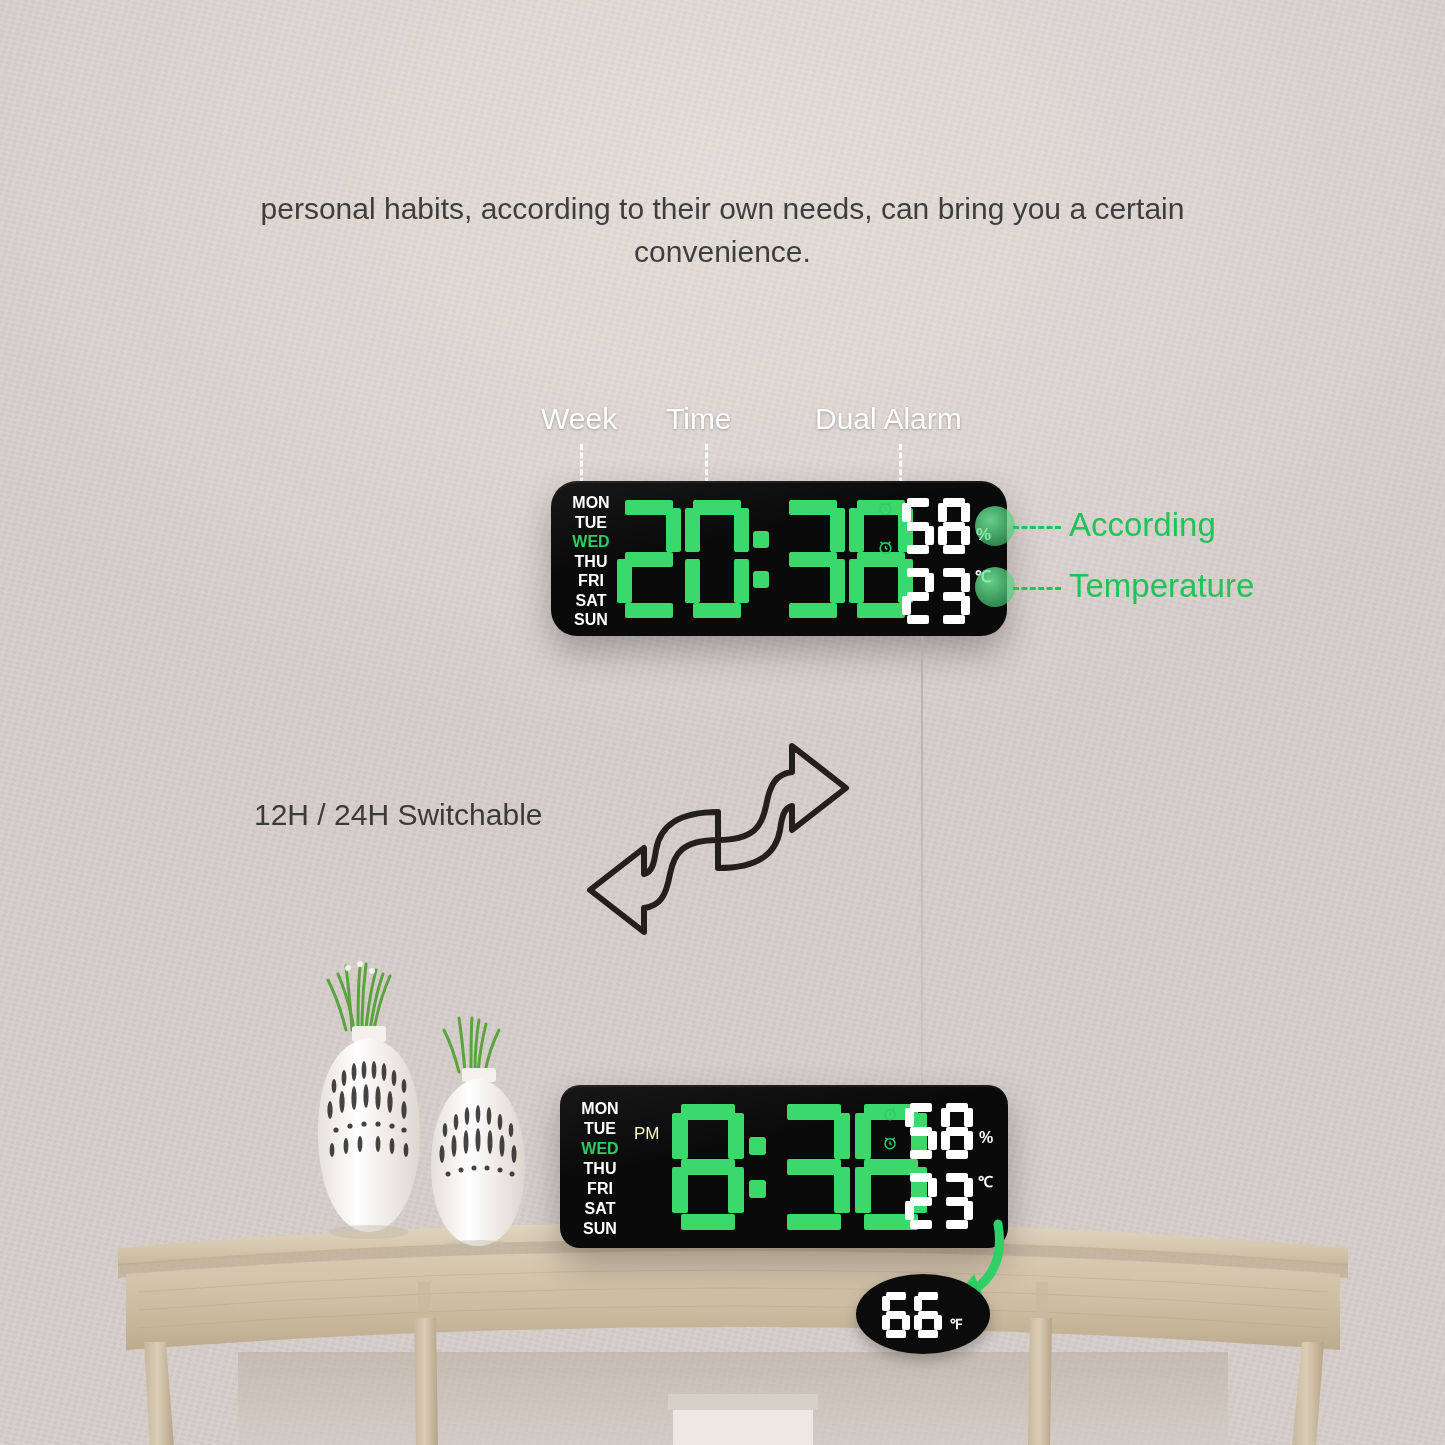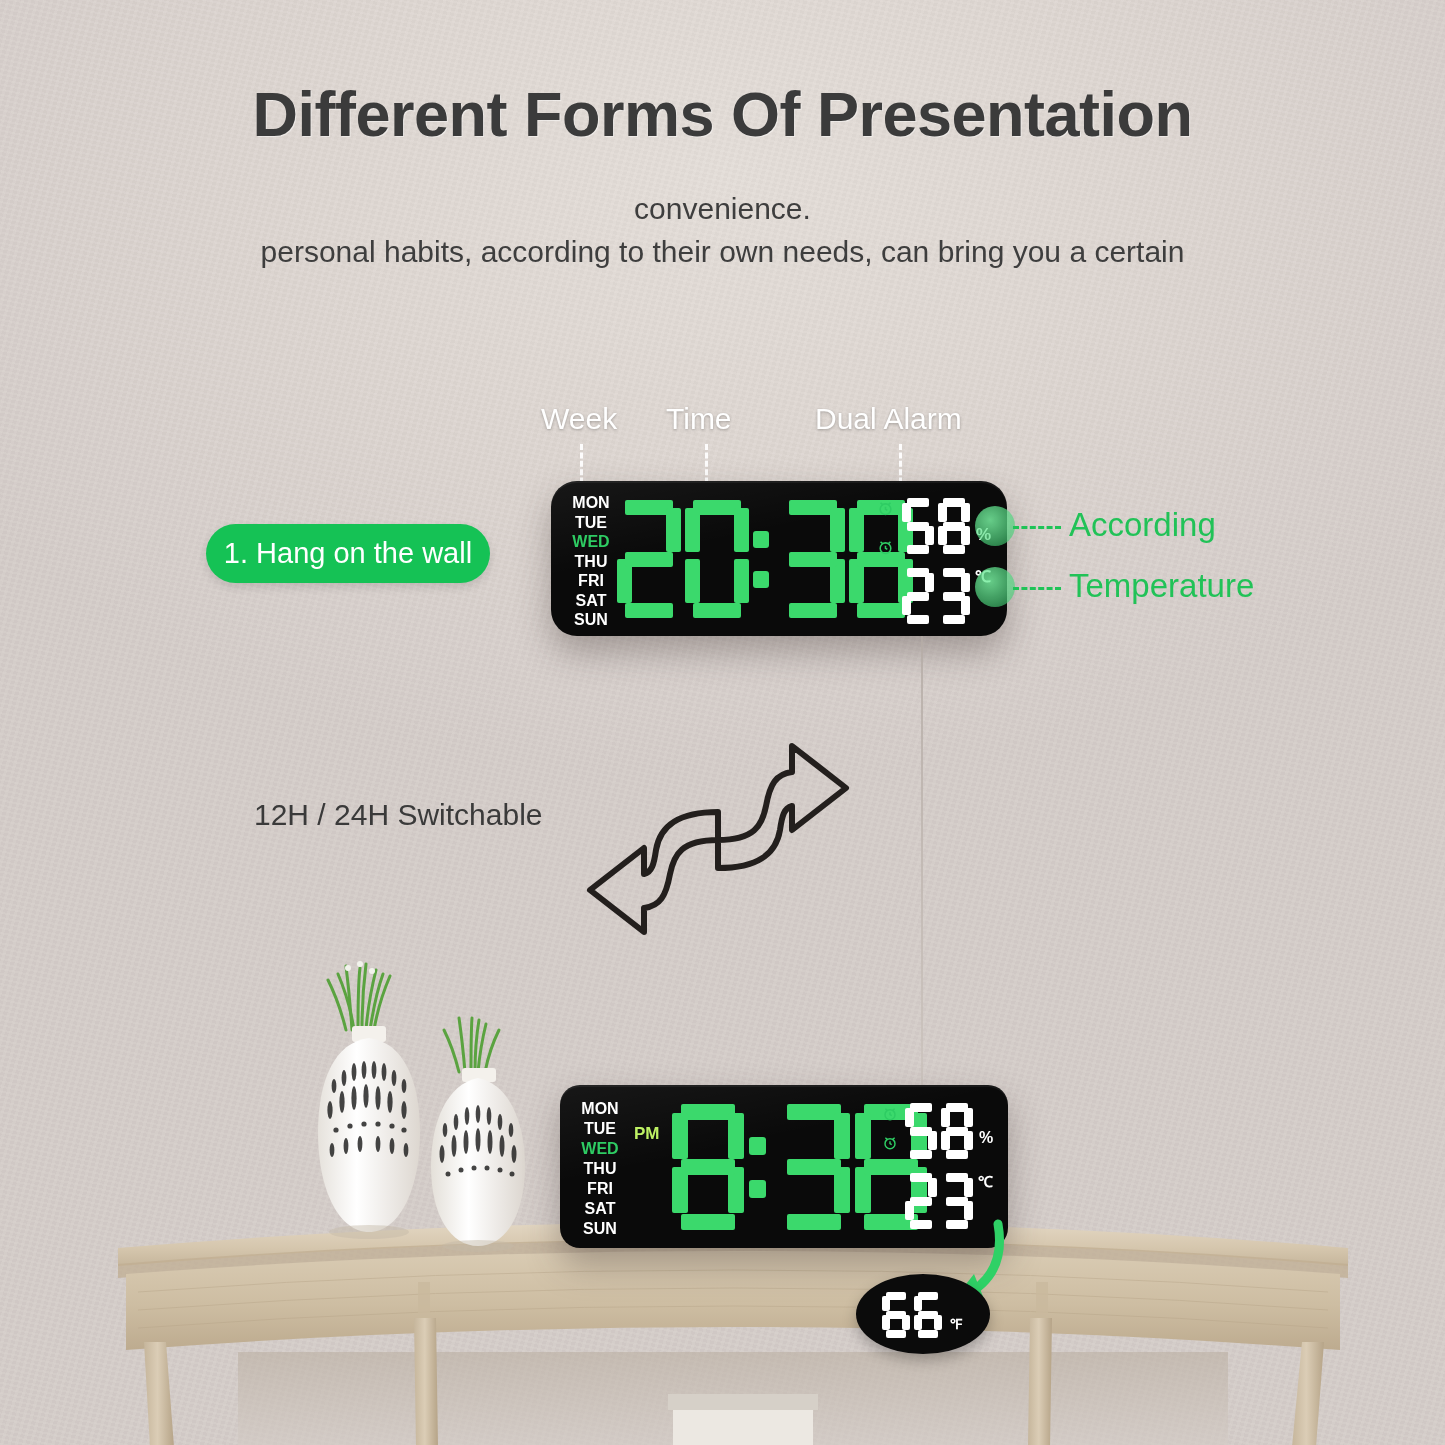--- a/index.html
+++ b/index.html
@@ -46,21 +46,21 @@
   .clock.wall{left:551px;top:481px;width:456px;height:155px;}
   .clock.desk{left:560px;top:1085px;width:448px;height:163px;border-radius:20px;}
   .clock .glass{position:absolute;inset:0;border-radius:inherit;pointer-events:none;
     background:linear-gradient(168deg, rgba(255,255,255,.055) 0%, rgba(255,255,255,0) 38%);}
 
   .days{position:absolute;display:flex;flex-direction:column;align-items:center;
     color:#ffffff;font-weight:bold;line-height:1.0;}
   .days span{display:block;}
   .days span.on{color:#2ecc63;}
 
-  .pm{position:absolute;color:#bef264;font-weight:bold;}
+  .pm{position:absolute;color:#fef9c3;font-weight:normal;}
 
   
   .seg{position:relative;display:inline-block;}
   .seg i{position:absolute;display:block;background:currentColor;border-radius:2px;}
   .digits{position:absolute;display:flex;align-items:center;}
   .colon{position:relative;display:inline-block;}
   .colon i{position:absolute;display:block;background:currentColor;border-radius:3px;}
   .unit{position:absolute;color:#fff;font-weight:bold;}
 
   .alarmico{position:absolute;color:#2ecc63;}
@@ -245,24 +245,23 @@
       <circle cx="33" cy="164" r="2.5"></circle>
         <circle cx="46" cy="160" r="2.5"></circle>
         <circle cx="59" cy="158" r="2.5"></circle>
       <circle cx="72" cy="158" r="2.5"></circle>
         <circle cx="85" cy="160" r="2.5"></circle>
         <circle cx="97" cy="164" r="2.5"></circle>
     </g>
     <ellipse cx="63" cy="236" rx="36" ry="6" fill="#c4b8a6" opacity=".45"></ellipse>
   </svg>
 
-  <div class="title">Different Forms Of Presentation</div>
   <div class="subtitle">
+    <div>personal habits, according to their own needs, can bring you a certain</div>
     <div>convenience.</div>
-    <div>personal habits, according to their own needs, can bring you a certain</div>
   </div>
 
   <div class="callout" style="left:541px;top:402px;">Week</div>
   <div class="dashline" style="left:580px;top:444px;height:48px;"></div>
   <div class="dotmark" style="left:559px;top:488px;"></div>
 
   <div class="callout" style="left:666px;top:402px;">Time</div>
   <div class="dashline" style="left:705px;top:444px;height:48px;"></div>
   <div class="dotmark" style="left:684px;top:487px;width:50px;height:32px;"></div>
 
@@ -370,23 +369,20 @@
   </div>
 
   <div class="gdot" style="left:975px;top:506px;"></div>
   <div class="gdash" style="left:1013px;top:526px;width:48px;"></div>
   <div class="glabel" style="left:1069px;top:506px;">According</div>
 
   <div class="gdot" style="left:975px;top:567px;"></div>
   <div class="gdash" style="left:1013px;top:587px;width:48px;"></div>
   <div class="glabel" style="left:1069px;top:567px;">Temperature</div>
 
-  <div class="pill" style="left:206px;top:524px;width:284px;height:59px;">
-    <span>1. Hang on the wall</span>
-  </div>
 
   <div class="wire"></div>
 
   <div class="switchtext">12H / 24H Switchable</div>
 
   <svg style="position:absolute;left:540px;top:730px;" width="340" height="210" viewBox="0 0 340 210">
     <g fill="none" stroke="#231f1d" stroke-width="6" stroke-linejoin="round">
 
       <path d="M178,110 C214,110 222,96 226,76 C230,54 236,44 252,42
                L252,16 L306,58 L252,100 L252,76

